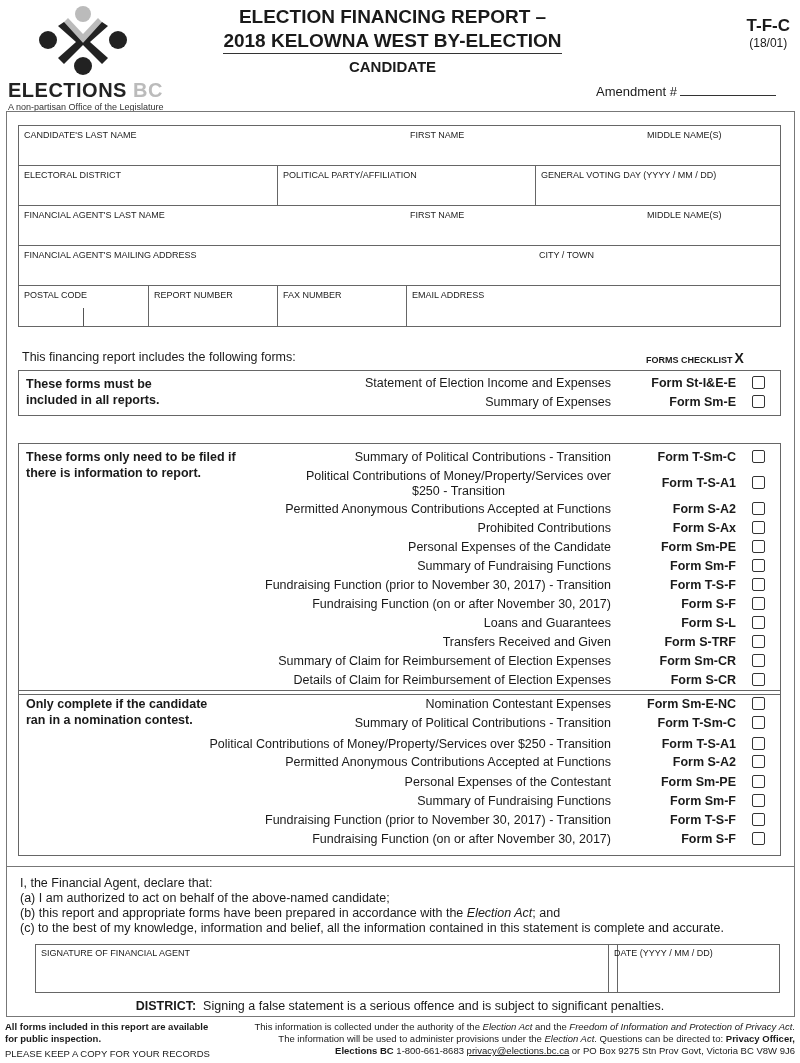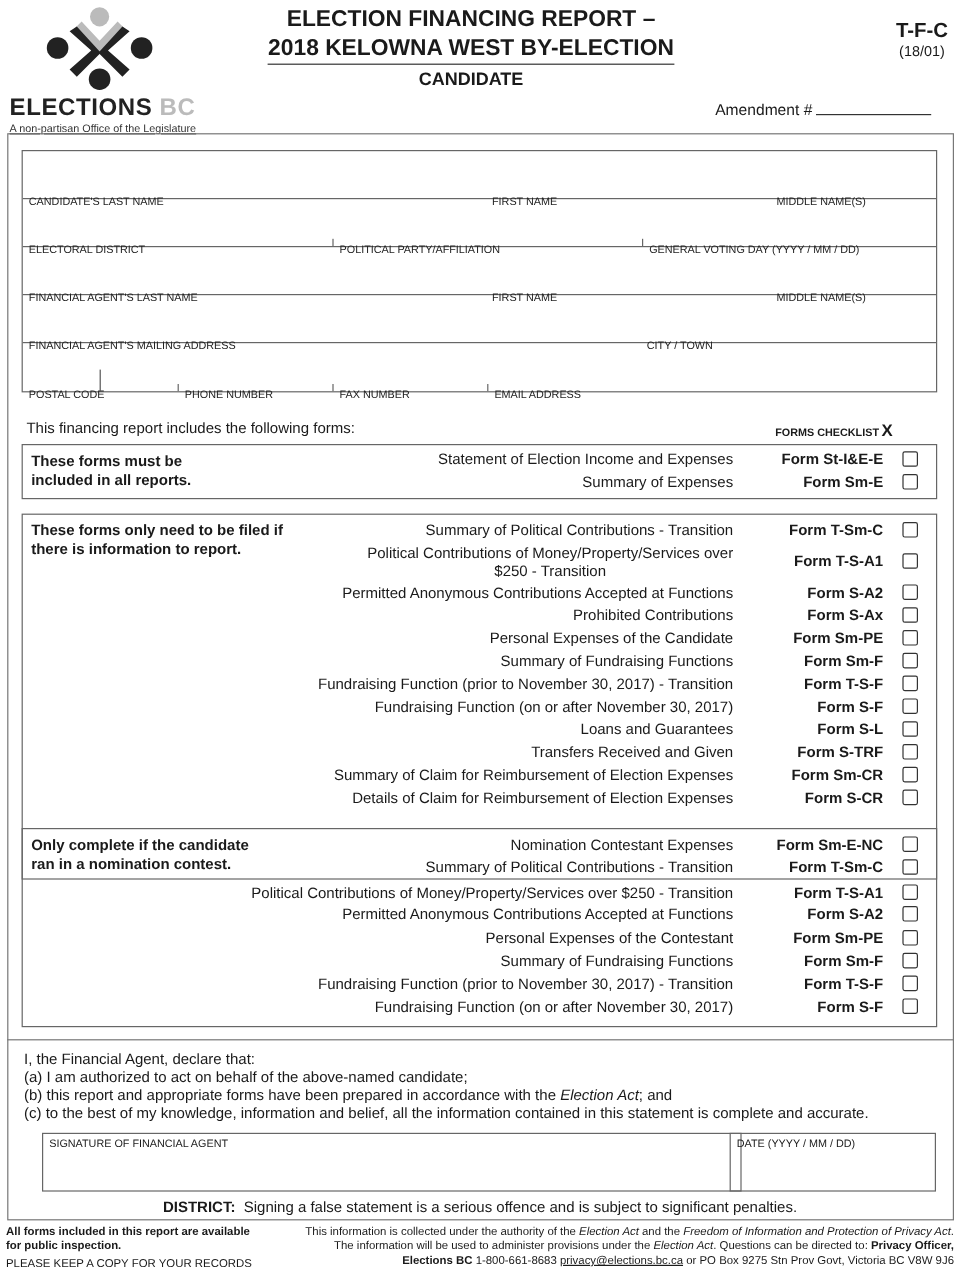--- a/index.html
+++ b/index.html
@@ -23,21 +23,21 @@
   .form-code .ver { font-size: 12px; }
 
   .amend { position: absolute; left: 596px; top: 84px; font-size: 13px; white-space: nowrap; }
   .amend .line { display: inline-block; width: 96px; border-bottom: 1px solid #333; height: 12px; vertical-align: baseline; margin-left: 3px; }
 
   
   .outer { position: absolute; left: 6px; top: 111px; width: 789px; height: 906px; border: 1.5px solid #777; }
 
   
   .info { position: absolute; left: 18px; top: 125px; width: 763px; border: 1px solid #666; }
-  .row { display: flex; height: 40px; border-bottom: 1px solid #666; align-items: flex-end; }
+  .row { display: flex; height: 40px; border-bottom: 1px solid #666; }
   .row:last-child { border-bottom: none; }
   .cell { position: relative; font-size: 9px; padding: 3px 5px; color: #222; }
   .cell + .cell { border-left: 1px solid #666; }
   .lab { position: absolute; white-space: nowrap; font-size: 9px; top: 4px; }
   .tick { position: absolute; left: 64px; bottom: 0; width: 1px; height: 18px; background: #555; }
 
   .intro { position: absolute; left: 22px; top: 350px; font-size: 12.5px; }
   .checklist-hdr { position: absolute; left: 646px; top: 350px; font-size: 9px; font-weight: bold; white-space: nowrap; }
   .checklist-hdr .x { font-size: 14px; margin-left: 2px; }
 
@@ -128,21 +128,21 @@
       <span class="lab" style="left:5px">FINANCIAL AGENT'S MAILING ADDRESS</span>
       <span class="lab" style="left:520px">CITY / TOWN</span>
     </div>
   </div>
   <div class="row">
     <div class="cell" style="width:129px">
         <span class="lab" style="left:5px">POSTAL CODE</span>
         <span class="tick"></span>
       </div>
     <div class="cell" style="width:129px">
-        <span class="lab" style="left:5px">PHONE NUMBER</span>
+        <span class="lab" style="left:5px">REPORT NUMBER</span>
       </div>
     <div class="cell" style="width:129px">
         <span class="lab" style="left:5px">FAX NUMBER</span>
       </div>
     <div class="cell" style="flex:1">
         <span class="lab" style="left:5px">EMAIL ADDRESS</span>
       </div>
   </div>
 </div>
 
@@ -159,21 +159,21 @@
       <span class="code">Form St-I&amp;E-E</span>
       <span class="cb"></span>
     </div>
   <div class="frow" style="top:24px">
       <span class="desc">Summary of Expenses</span>
       <span class="code">Form Sm-E</span>
       <span class="cb"></span>
     </div>
 </div>
 
-<div class="fbox" style="top:428px;height:305px">
+<div class="fbox" style="top:443px;height:252px">
   <div class="lead">
       <div>These forms only need to be filed if</div>
       <div>there is information to report.</div>
     </div>
   <div class="frow" style="top:6px">
       <span class="desc">Summary of Political Contributions - Transition</span>
       <span class="code">Form T-Sm-C</span>
       <span class="cb"></span>
     </div>
   <div class="frow" style="top:25px;height:30px">

